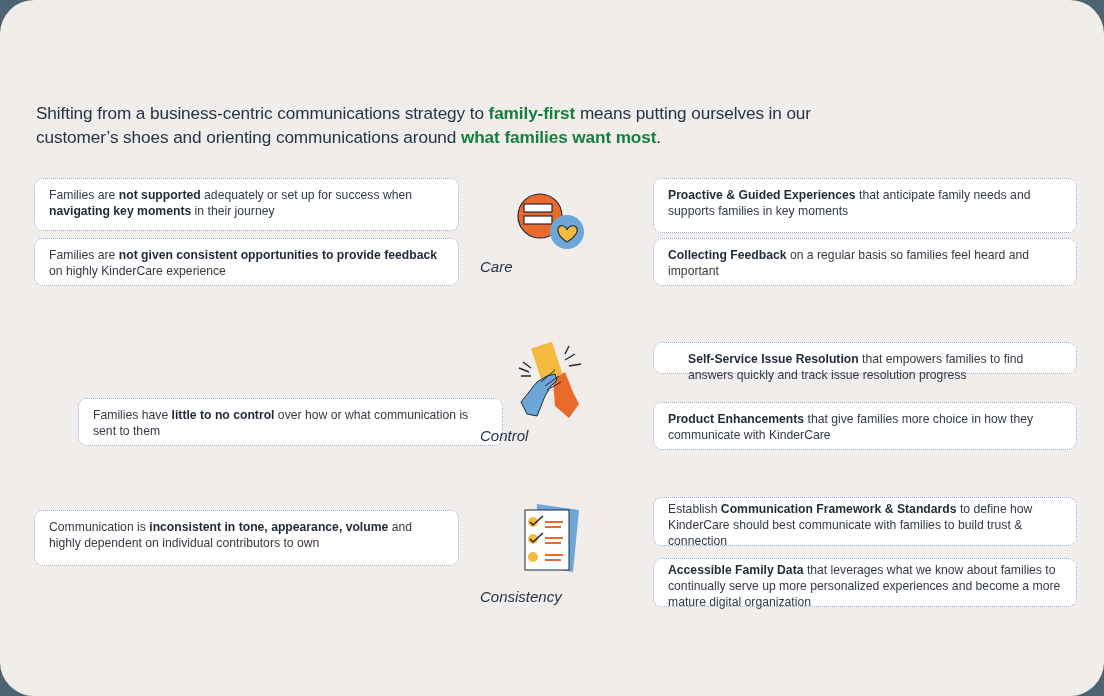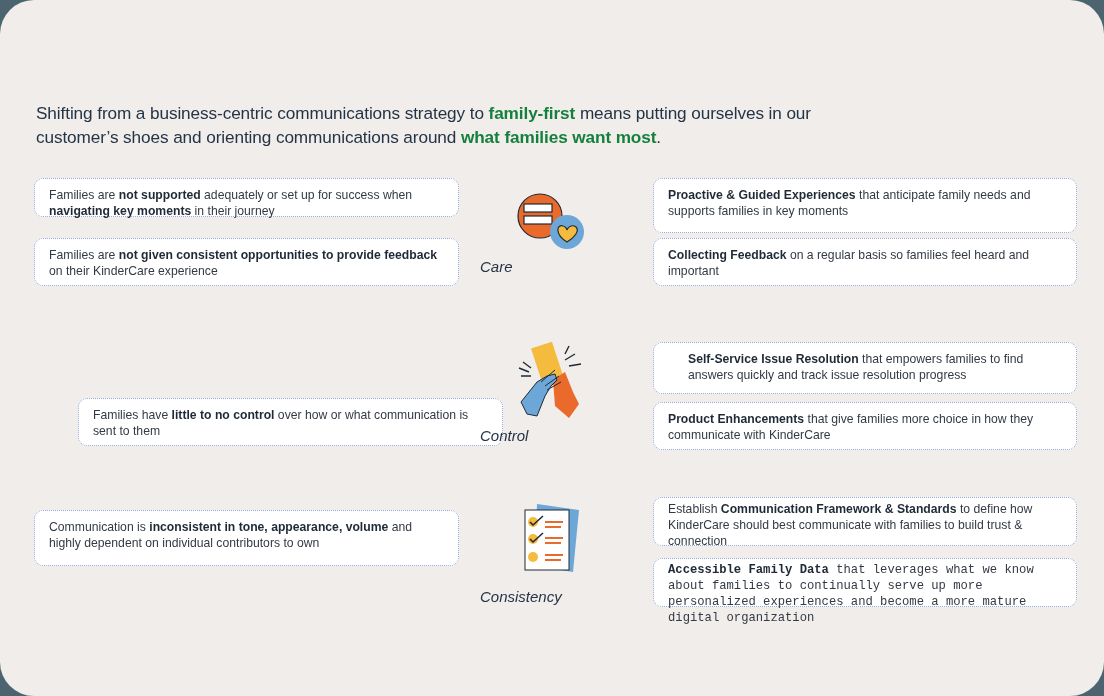--- a/index.html
+++ b/index.html
@@ -48,22 +48,22 @@
       font-size: 15px; color: #243447; font-style: italic;
     }
   </style>
 </head>
 <body>
 
 <div class="card">
 
   <div class="headline"><span>Shifting from a business-centric communications strategy to </span><span class="accent">family-first</span><span> means putting ourselves in our customer’s shoes and orienting communications around </span><span class="accent">what families want most</span><span>.</span></div>
 
-  <div class="box left" style="top:178px;height:39px;"><span>Families are </span><b>not supported</b><span> adequately or set up for success when </span><b>navigating key moments</b><span> in their journey</span></div>
-  <div class="box left" style="top:238px;height:48px;"><span>Families are </span><b>not given consistent opportunities to provide feedback</b><span> on their KinderCare experience</span></div>
+  <div class="box left" style="top:178px;height:53px;"><span>Families are </span><b>not supported</b><span> adequately or set up for success when </span><b>navigating key moments</b><span> in their journey</span></div>
+  <div class="box left" style="top:238px;height:48px;"><span>Families are </span><b>not given consistent opportunities to provide feedback</b><span> on highly KinderCare experience</span></div>
 
   <div class="icon-wrap" style="top:190px;">
     <svg width="80" height="62" viewBox="0 0 80 62">
       <circle cx="30" cy="26" r="22" fill="#ea6a2c" stroke="#1f2a36" stroke-width="1.2"></circle>
       <rect x="14" y="14" width="28" height="8" fill="#fff" stroke="#1f2a36" stroke-width="1.2"></rect>
       <rect x="14" y="26" width="28" height="8" fill="#fff" stroke="#1f2a36" stroke-width="1.2"></rect>
       <circle cx="57" cy="42" r="17" fill="#6ca7d8"></circle>
       <path d="M57 52 C 44 44, 47 34, 53 36 C 55 36, 57 39, 57 40 C 58 37, 62 34, 66 37 C 70 41, 64 48, 57 52 Z" fill="#f4bb3f" stroke="#1f2a36" stroke-width="1.2"></path>
     </svg>
   </div>
@@ -79,21 +79,21 @@
       <rect x="22" y="4" width="22" height="42" fill="#f4bb3f" transform="rotate(-18 33 25)"></rect>
       <path d="M38 40 L50 32 L58 52 L64 64 L54 78 L40 66 Z" fill="#ea6a2c"></path>
       <path d="M6 62 L22 42 L32 36 L40 34 L42 40 L36 46 L30 56 L22 76 L12 74 Z" fill="#6ca7d8" stroke="#1f2a36" stroke-width="1"></path>
       <path d="M26 42 L40 30 M30 46 L44 36 M32 50 L46 42" stroke="#1f2a36" stroke-width="1" fill="none"></path>
       <path d="M4 28 L14 32 M6 36 L16 36 M8 22 L16 28" stroke="#1f2a36" stroke-width="1.4"></path>
       <path d="M50 20 L60 14 M54 26 L66 24 M50 14 L54 6" stroke="#1f2a36" stroke-width="1.4"></path>
     </svg>
   </div>
   <div class="icon-label" style="top:427px;">Control</div>
 
-  <div class="box right" style="top:342px;height:52px;padding-left:34px;"><span></span><b>Self-Service Issue Resolution</b><span> that empowers families to find answers quickly and track issue resolution progress</span></div>
+  <div class="box right" style="top:342px;height:32px;padding-left:34px;"><span></span><b>Self-Service Issue Resolution</b><span> that empowers families to find answers quickly and track issue resolution progress</span></div>
   <div class="box right" style="top:402px;height:48px;"><span></span><b>Product Enhancements</b><span> that give families more choice in how they communicate with KinderCare</span></div>
 
   <div class="box left" style="top:510px;height:56px;"><span>Communication is </span><b>inconsistent in tone, appearance, volume</b><span> and highly dependent on individual contributors to own</span></div>
 
   <div class="icon-wrap" style="top:502px;">
     <svg width="70" height="74" viewBox="0 0 70 74">
       <path d="M22 2 L64 8 L58 70 L20 64 Z" fill="#6ca7d8"></path>
       <rect x="10" y="8" width="44" height="60" fill="#ffffff" stroke="#1f2a36" stroke-width="1"></rect>
       <circle cx="18" cy="20" r="5" fill="#f4bb3f"></circle>
       <path d="M15 20 L18 23 L28 14" stroke="#1f2a36" stroke-width="1.6" fill="none"></path>
@@ -104,15 +104,15 @@
       <line x1="30" y1="36" x2="48" y2="36" stroke="#ea6a2c" stroke-width="2"></line>
       <line x1="30" y1="41" x2="46" y2="41" stroke="#ea6a2c" stroke-width="2"></line>
       <circle cx="18" cy="55" r="5" fill="#f4bb3f"></circle>
       <line x1="30" y1="53" x2="48" y2="53" stroke="#ea6a2c" stroke-width="2"></line>
       <line x1="30" y1="58" x2="46" y2="58" stroke="#ea6a2c" stroke-width="2"></line>
     </svg>
   </div>
   <div class="icon-label" style="top:588px;">Consistency</div>
 
   <div class="box right" style="top:497px;height:49px;padding-top:3px;"><span>Establish </span><b>Communication Framework &amp; Standards</b><span> to define how KinderCare should best communicate with families to build trust &amp; connection</span></div>
-  <div class="box right" style="top:558px;height:49px;padding-top:3px;font-family:Liberation Mono, monospace;"><span></span><b>Accessible Family Data</b><span> that leverages what we know about families to continually serve up more personalized experiences and become a more mature digital organization</span></div>
+  <div class="box right" style="top:558px;height:49px;padding-top:3px;"><span></span><b>Accessible Family Data</b><span> that leverages what we know about families to continually serve up more personalized experiences and become a more mature digital organization</span></div>
 
 </div>
 
 </body></html>

